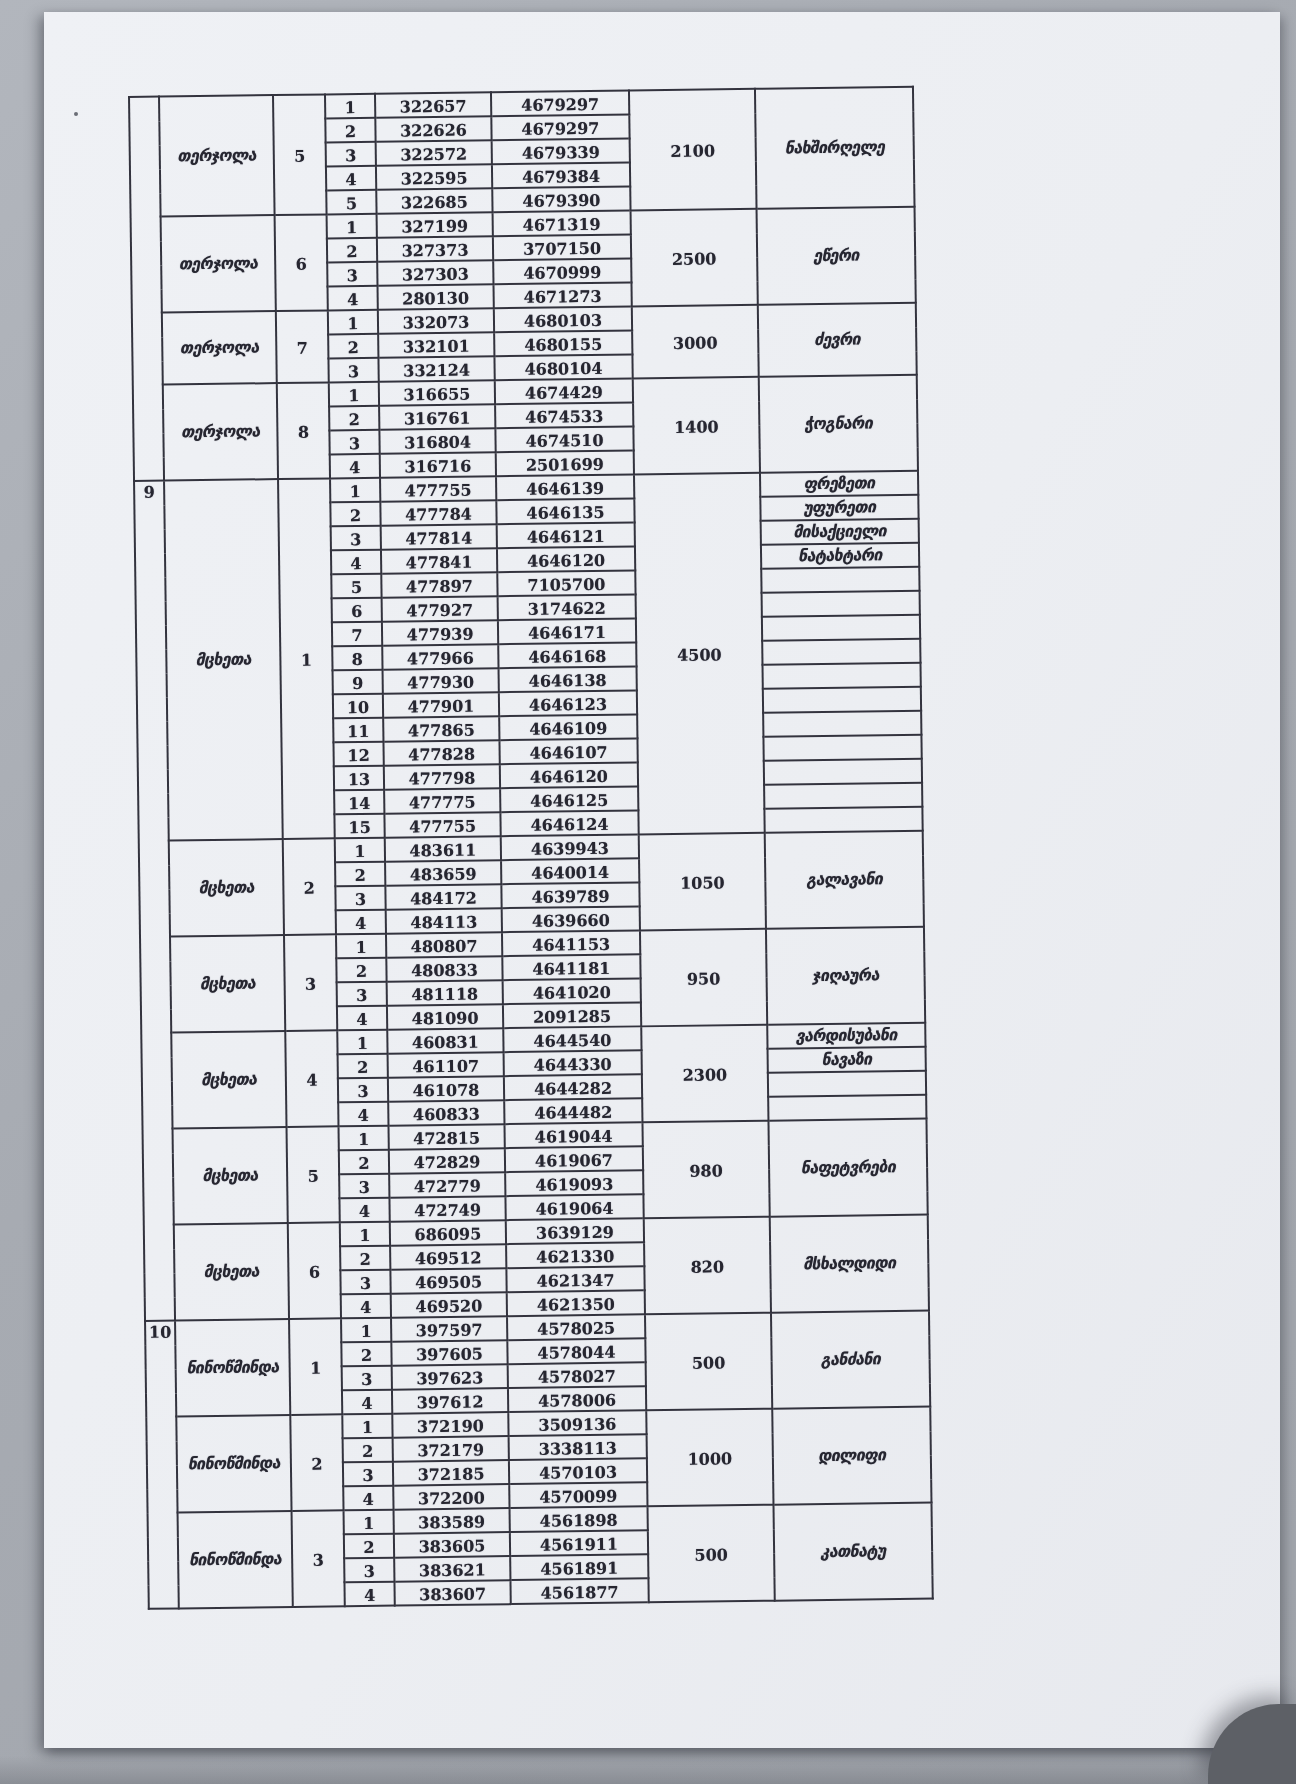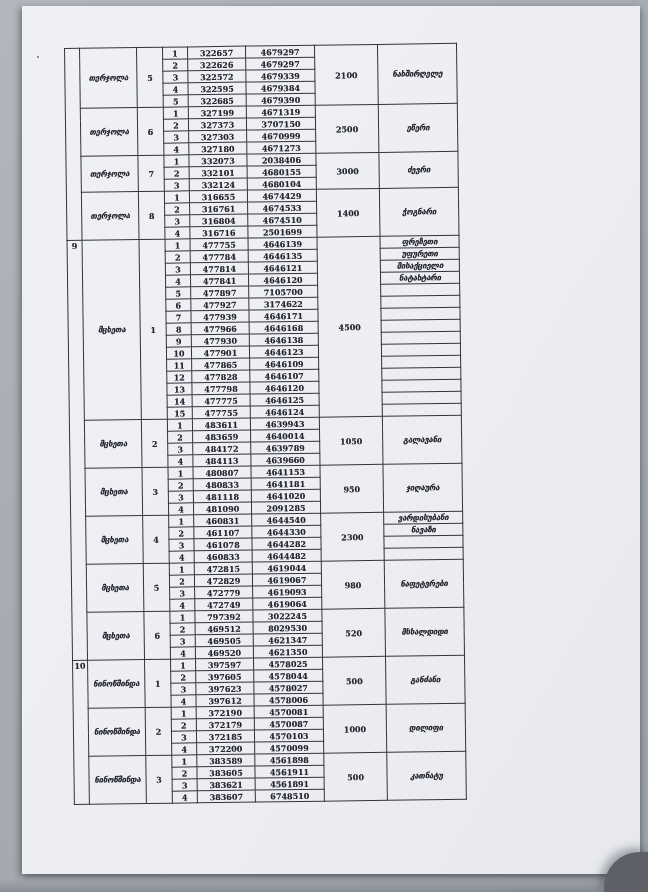--- a/index.html
+++ b/index.html
@@ -111,29 +111,29 @@
               <td class="num">327373</td>
               <td class="num">3707150</td>
             </tr>
             <tr>
               <td class="num">3</td>
               <td class="num">327303</td>
               <td class="num">4670999</td>
             </tr>
             <tr>
               <td class="num">4</td>
-              <td class="num">327180</td>
+              <td class="num">280130</td>
               <td class="num">4671273</td>
             </tr>
             <tr>
               <td class="geo" rowspan="3">თერჯოლა</td>
               <td class="num" rowspan="3">7</td>
               <td class="num">1</td>
               <td class="num">332073</td>
-              <td class="num">2038406</td>
+              <td class="num">4680103</td>
               <td class="num" rowspan="3">3000</td>
               <td class="geo name-cell" rowspan="3">ძევრი</td>
             </tr>
             <tr>
               <td class="num">2</td>
               <td class="num">332101</td>
               <td class="num">4680155</td>
             </tr>
             <tr>
               <td class="num">3</td>
@@ -354,29 +354,29 @@
             </tr>
             <tr>
               <td class="num">4</td>
               <td class="num">472749</td>
               <td class="num">4619064</td>
             </tr>
             <tr>
               <td class="geo" rowspan="4">მცხეთა</td>
               <td class="num" rowspan="4">6</td>
               <td class="num">1</td>
-              <td class="num">797392</td>
-              <td class="num">3022245</td>
-              <td class="num" rowspan="4">520</td>
+              <td class="num">686095</td>
+              <td class="num">3639129</td>
+              <td class="num" rowspan="4">820</td>
               <td class="geo name-cell" rowspan="4">მსხალდიდი</td>
             </tr>
             <tr>
               <td class="num">2</td>
               <td class="num">469512</td>
-              <td class="num">8029530</td>
+              <td class="num">4621330</td>
             </tr>
             <tr>
               <td class="num">3</td>
               <td class="num">469505</td>
               <td class="num">4621347</td>
             </tr>
             <tr>
               <td class="num">4</td>
               <td class="num">469520</td>
               <td class="num">4621350</td>
@@ -404,28 +404,28 @@
             <tr>
               <td class="num">4</td>
               <td class="num">397612</td>
               <td class="num">4578006</td>
             </tr>
             <tr>
               <td class="geo" rowspan="4">ნინოწმინდა</td>
               <td class="num" rowspan="4">2</td>
               <td class="num">1</td>
               <td class="num">372190</td>
-              <td class="num">4570081</td>
+              <td class="num">3509136</td>
               <td class="num" rowspan="4">1000</td>
               <td class="geo name-cell" rowspan="4">დილიფი</td>
             </tr>
             <tr>
               <td class="num">2</td>
               <td class="num">372179</td>
-              <td class="num">4570087</td>
+              <td class="num">3338113</td>
             </tr>
             <tr>
               <td class="num">3</td>
               <td class="num">372185</td>
               <td class="num">4570103</td>
             </tr>
             <tr>
               <td class="num">4</td>
               <td class="num">372200</td>
               <td class="num">4570099</td>
@@ -445,21 +445,21 @@
               <td class="num">4561911</td>
             </tr>
             <tr>
               <td class="num">3</td>
               <td class="num">383621</td>
               <td class="num">4561891</td>
             </tr>
             <tr>
               <td class="num">4</td>
               <td class="num">383607</td>
-              <td class="num">6748510</td>
+              <td class="num">4561877</td>
             </tr>
           </tbody>
       </table>
     </div>
   </div>
   <div class="edge-strip"></div>
   <div class="corner-shadow"></div>
   <div class="speck" style="left:37px;top:56px;width:2px;height:2px"></div>
 </div>
 

